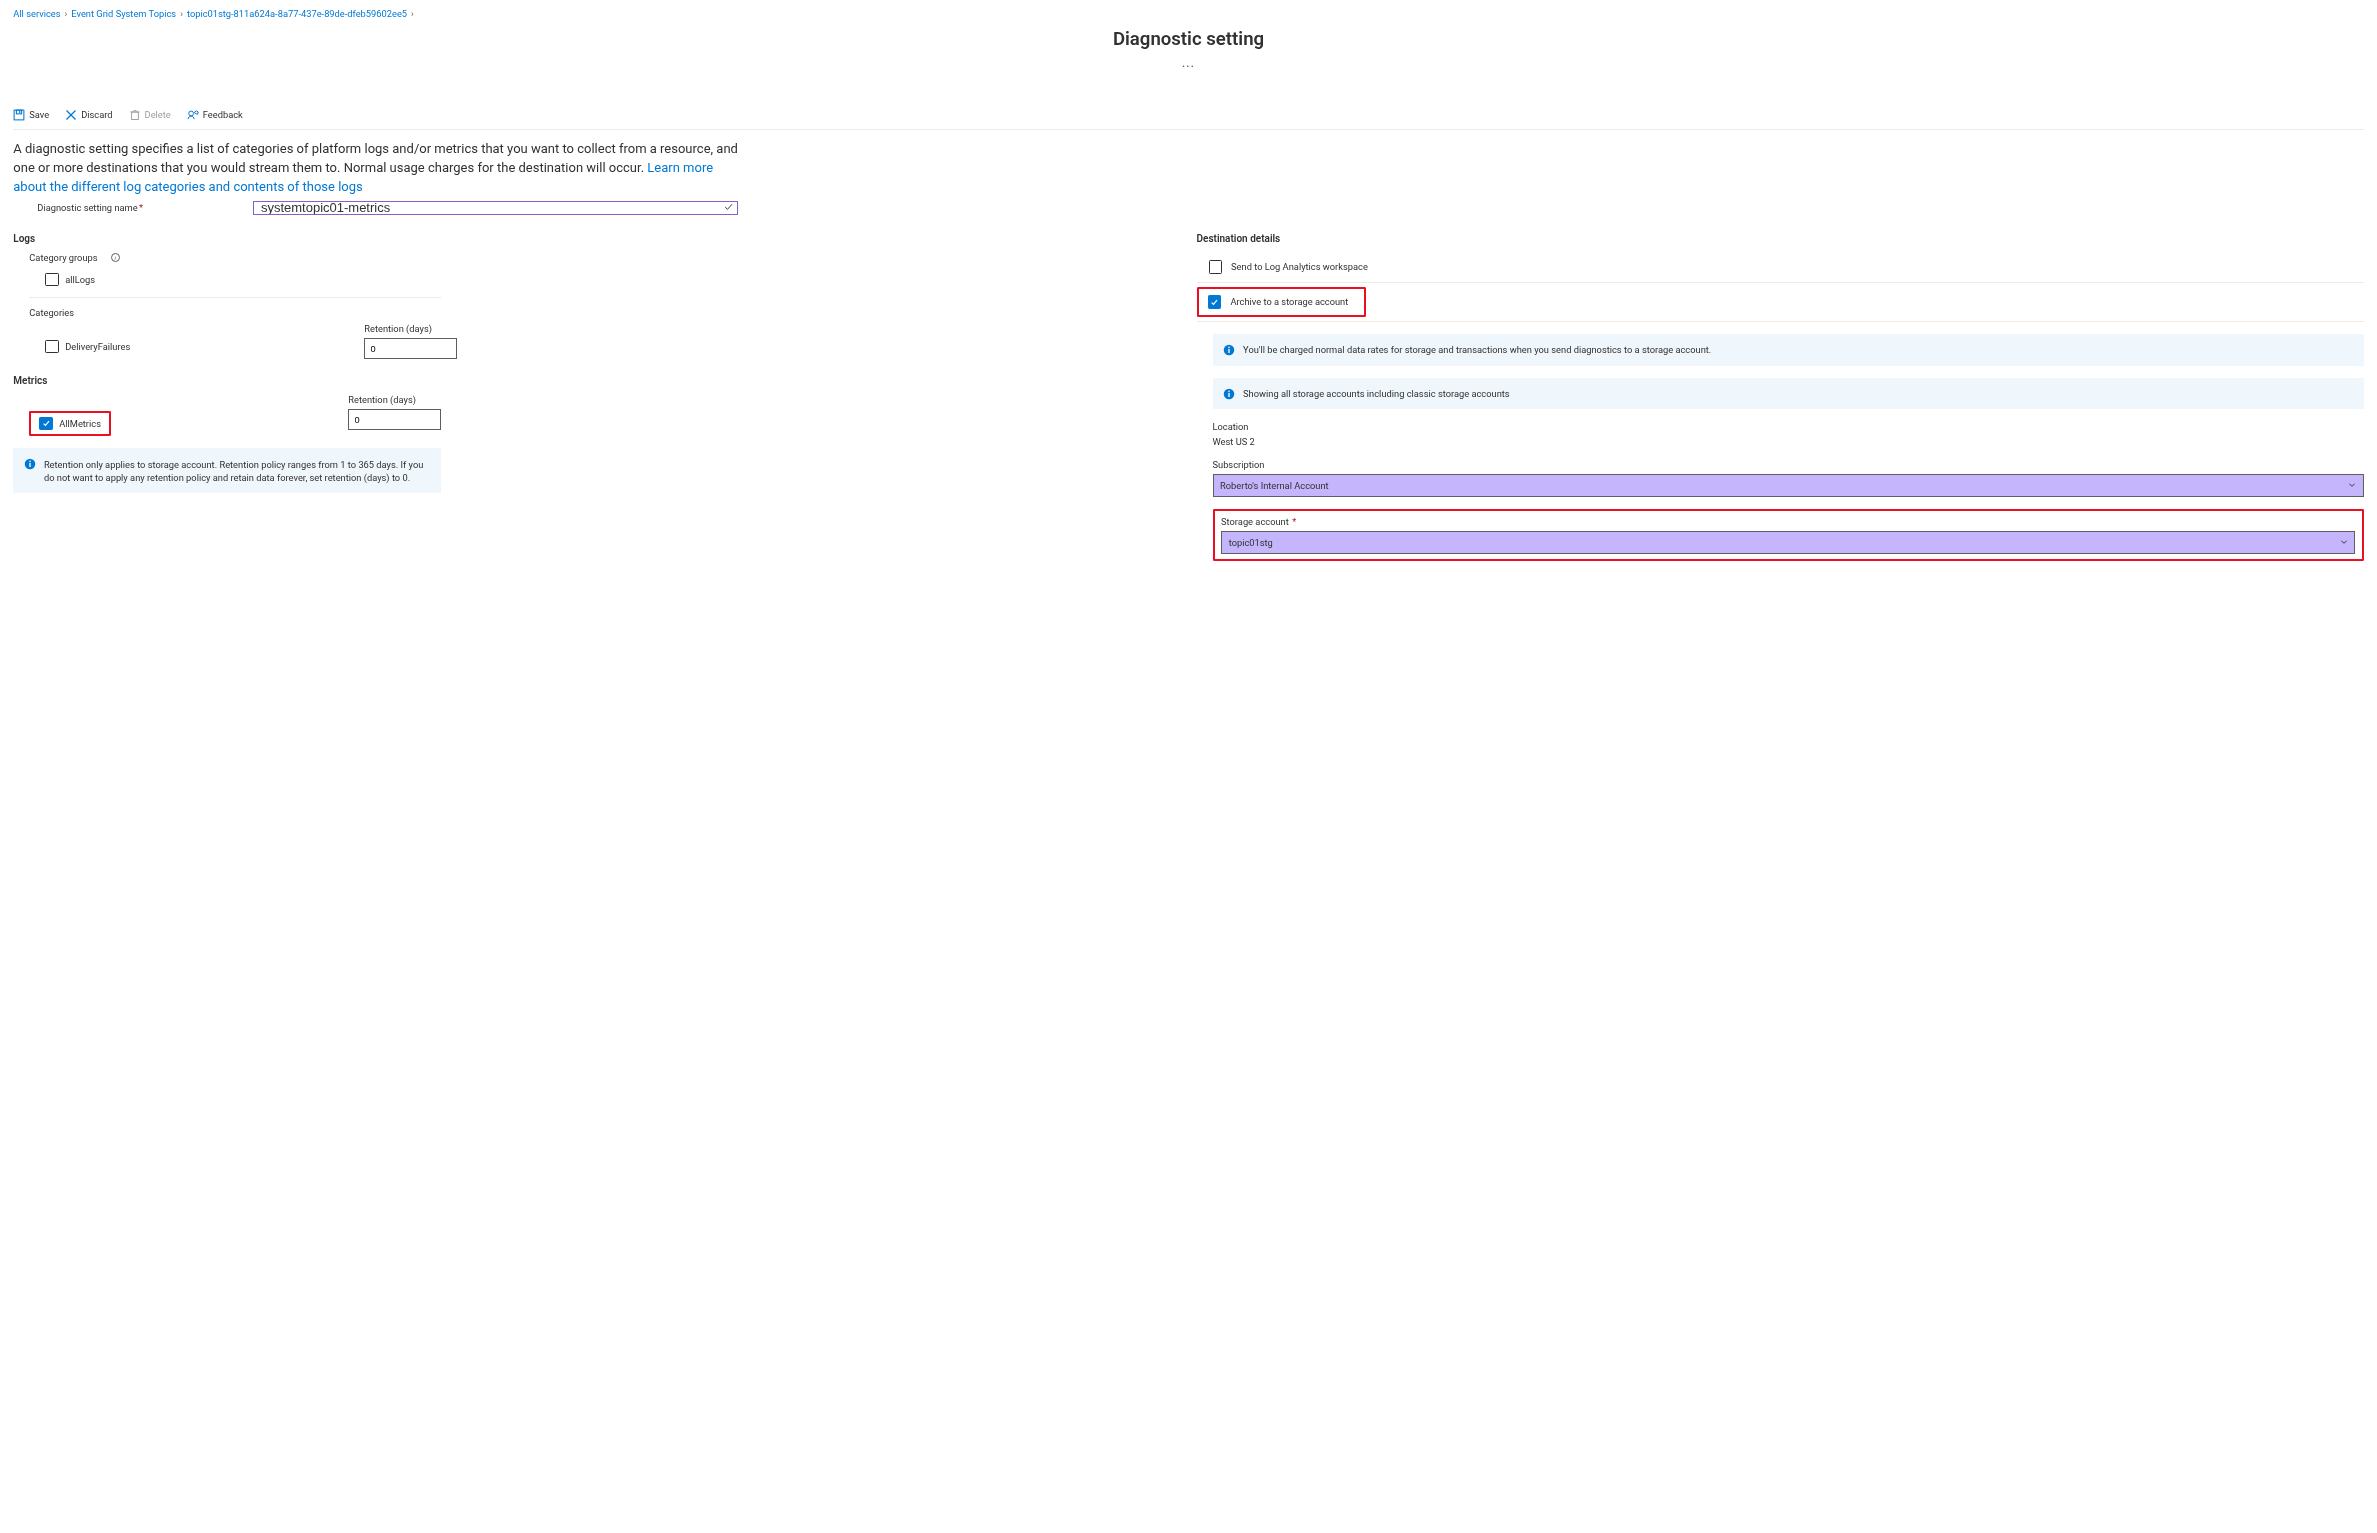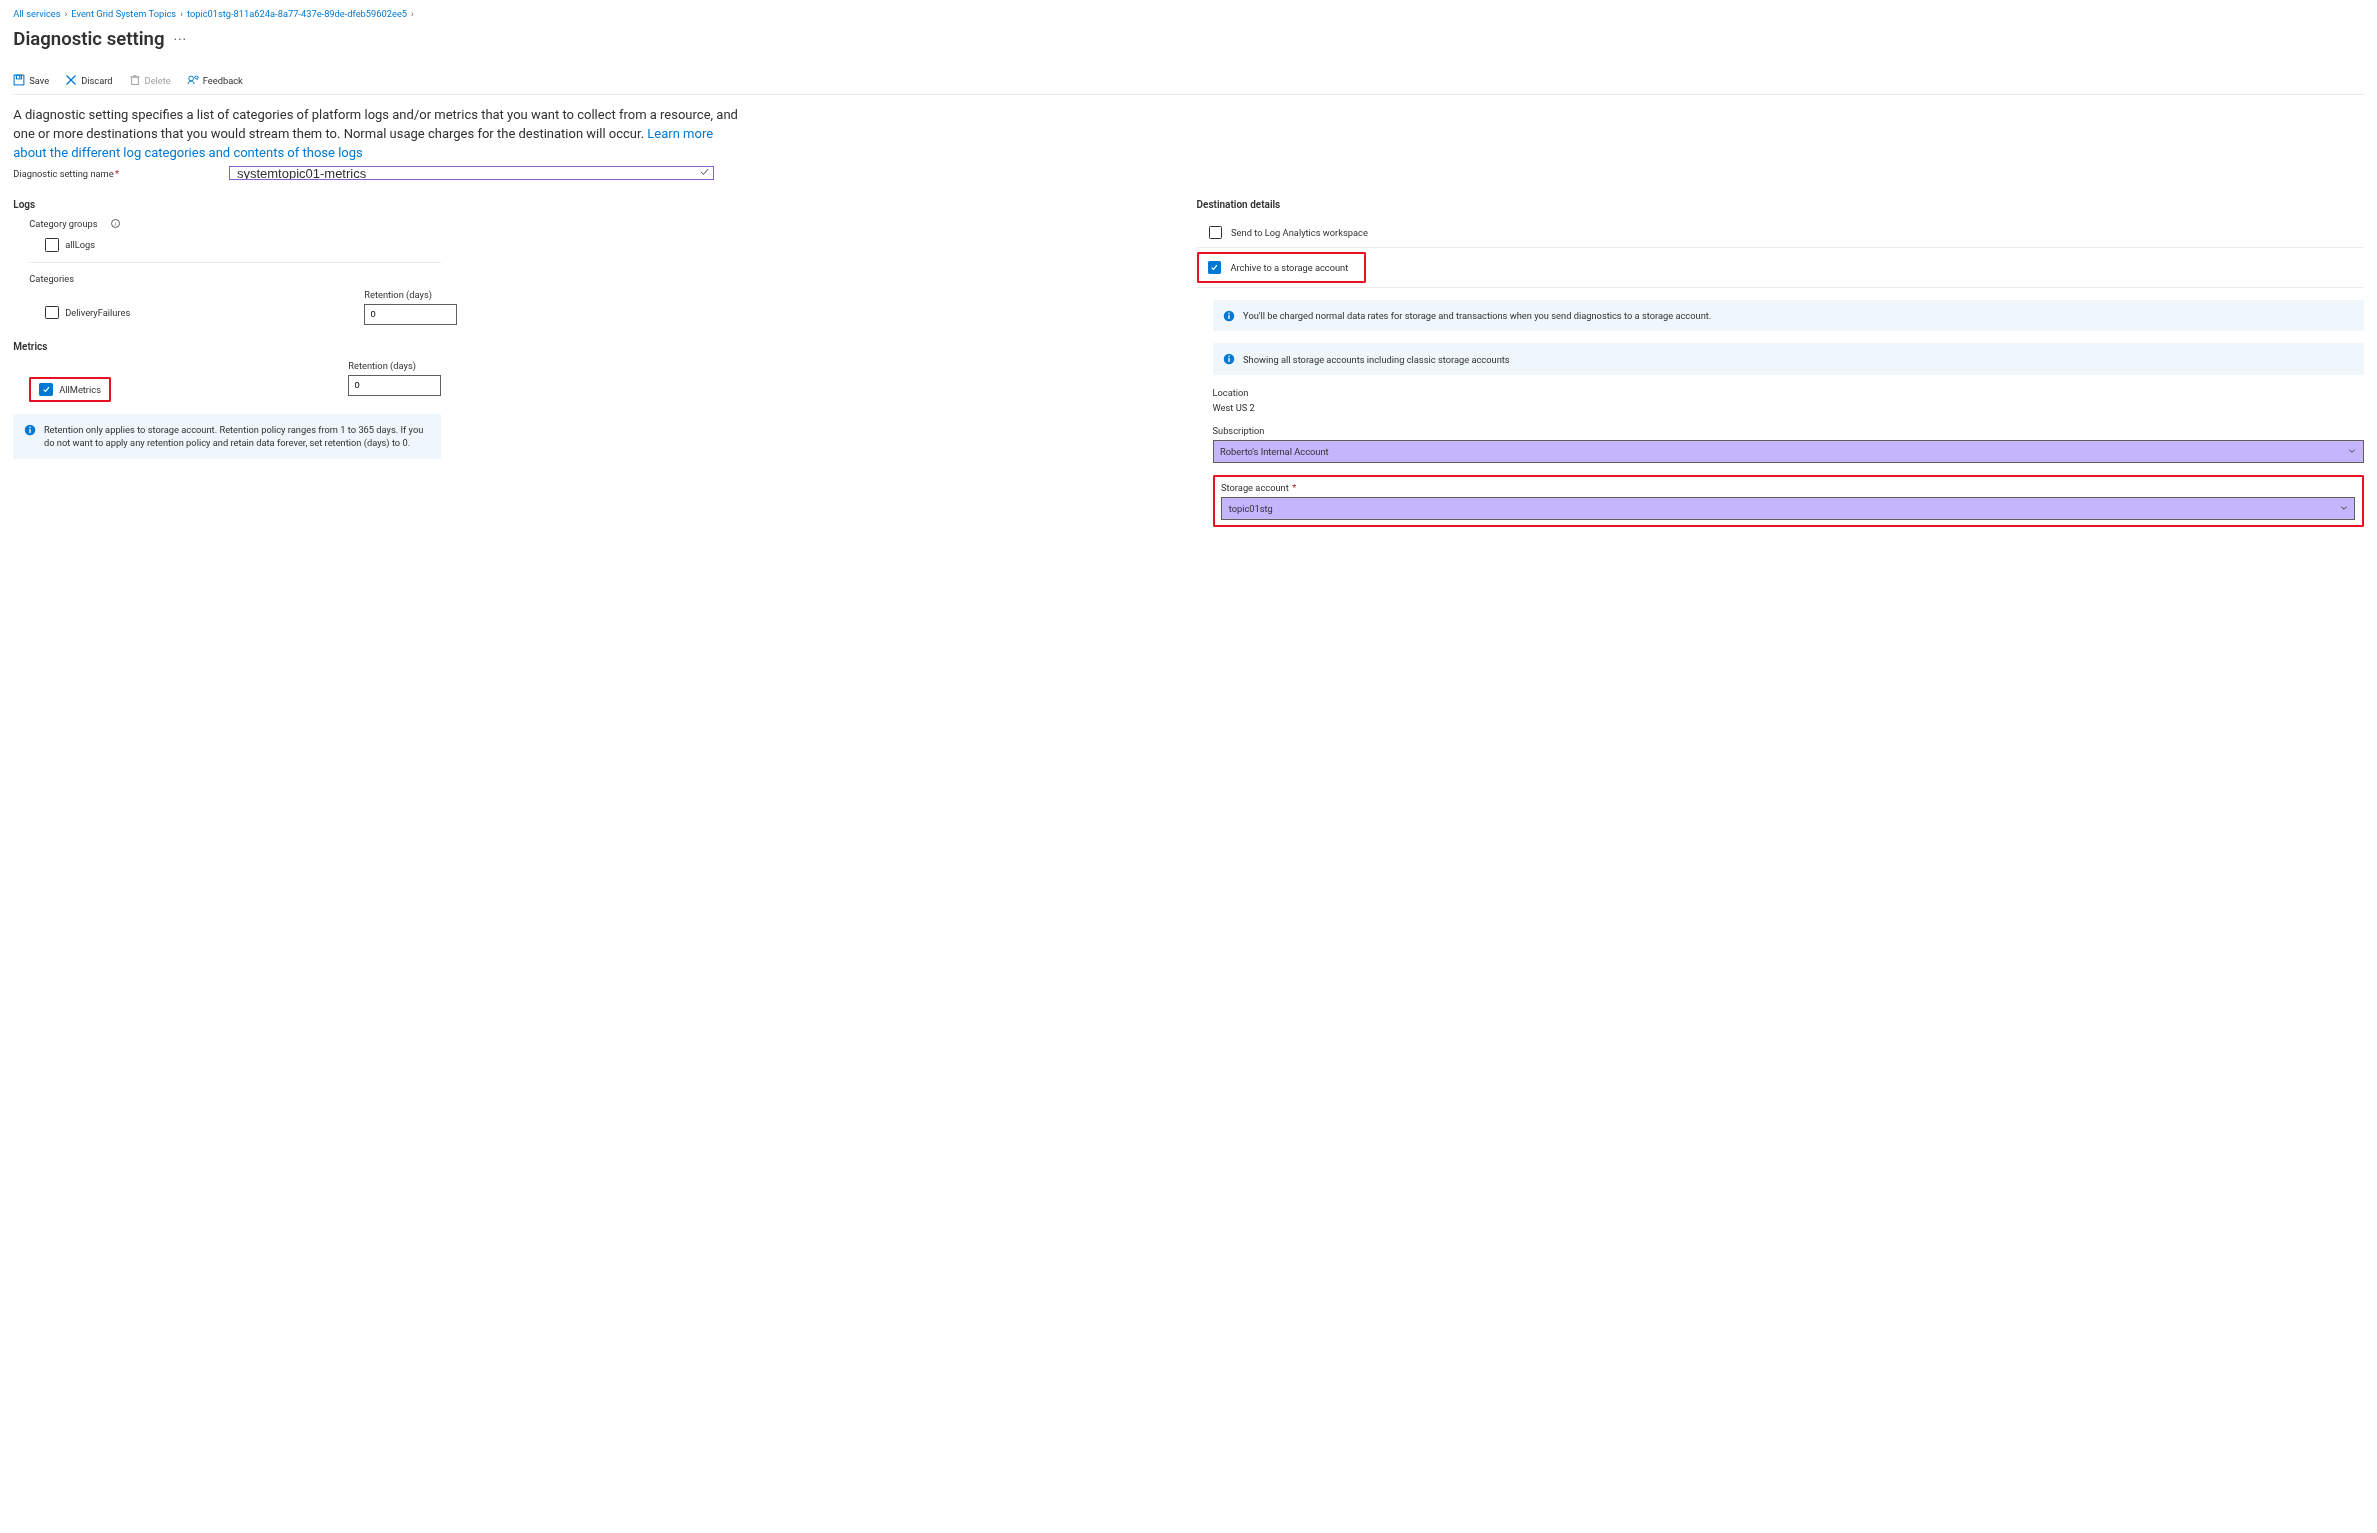--- a/index.html
+++ b/index.html
@@ -22,21 +22,22 @@
     flex-wrap: wrap;
   }
   .breadcrumb .crumb { color: #0078d4; cursor: pointer; }
   .breadcrumb .sep { color: #605e5c; }
 
   
   .page-title-row {
     display: flex;
     align-items: center;
     gap: 9.3px;
-    margin-bottom: 24px;
+    margin-bottom: 36px;
+    flex-direction: column;
   }
   h1.page-title {
     font-size: 18.6px;
     font-weight: 600;
     color: #323130;
   }
   .title-more {
     color: #605e5c;
     letter-spacing: 1.3px;
     cursor: pointer;
@@ -77,20 +78,21 @@
   
   .field-row {
     display: flex;
     align-items: center;
     margin-bottom: 18.6px;
   }
   .field-label {
     width: 216px;
     font-size: 9.3px;
     color: #323130;
+    margin-left: 24px;
   }
   .req { color: #a4262c; margin-left: 1.3px; }
   .input-wrap { position: relative; flex: 1; max-width: 485px; }
   .input-wrap .clear-x {
     position: absolute;
     right: 5.3px; top: 50%;
     transform: translateY(-50%);
     color: #323130;
     cursor: pointer;
   }

